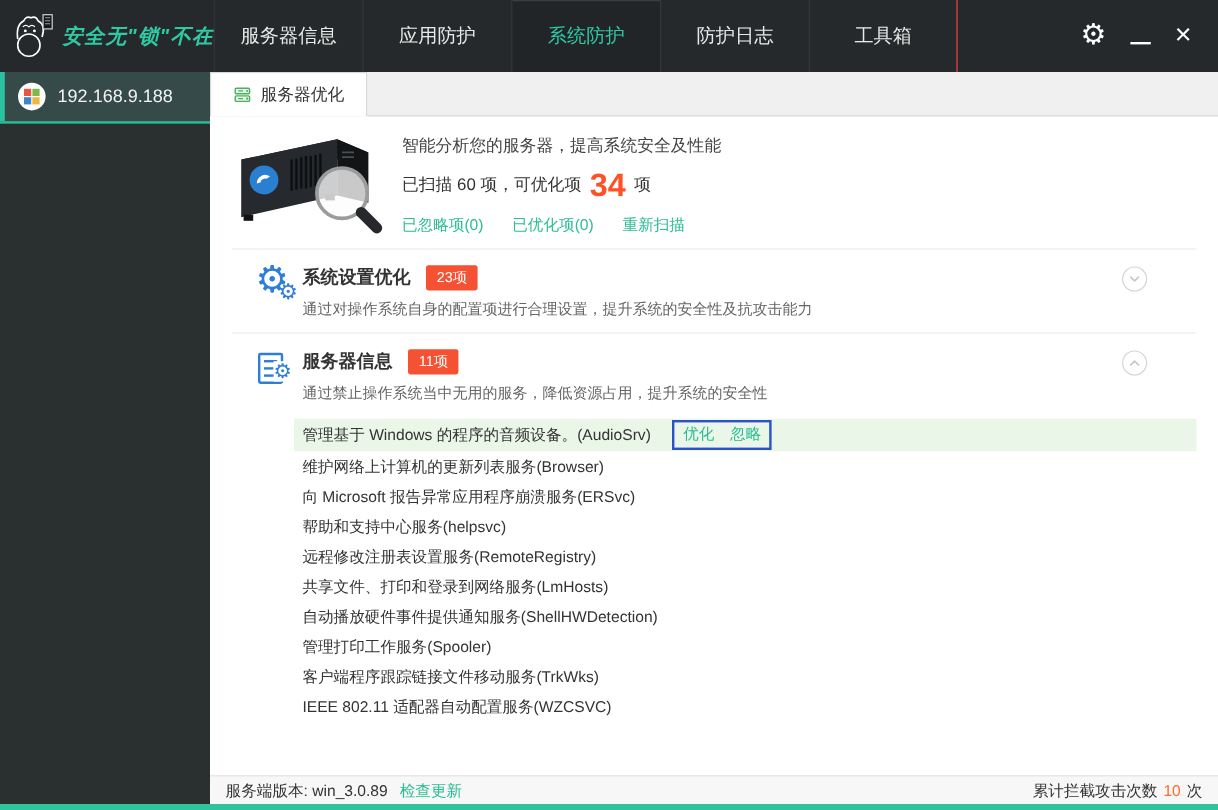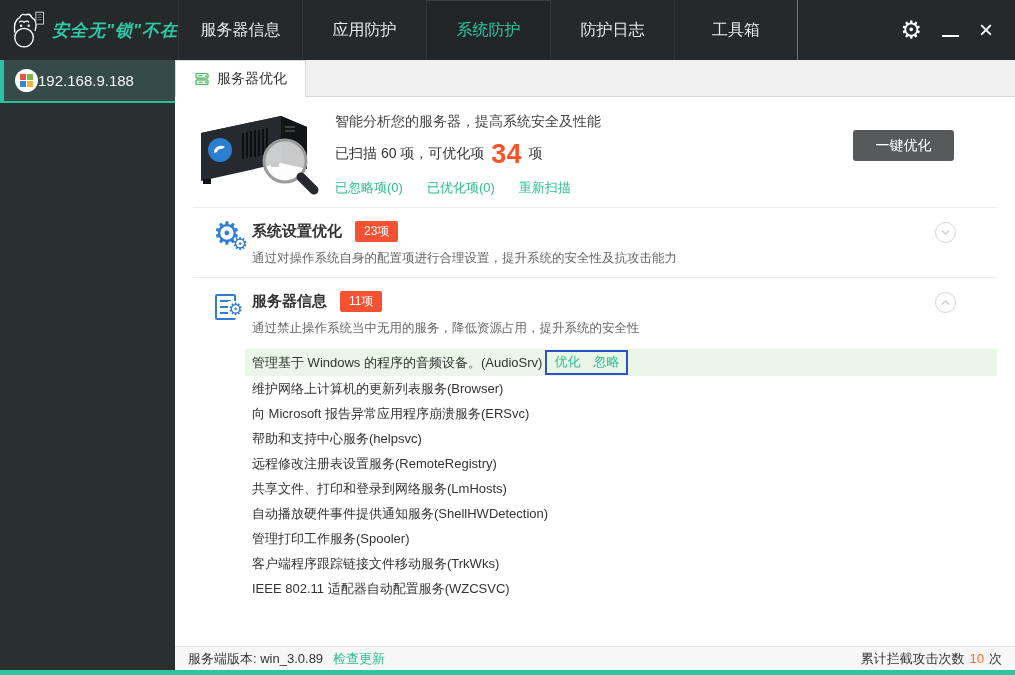--- a/index.html
+++ b/index.html
@@ -15,21 +15,21 @@
   .nav-item.last { border-right:1px solid #ef4444; }
   .nav-item.active { color:#2fc9a4; background:#222528; box-shadow:inset 0 1px 0 #3a3e42; }
   .win-controls { margin-left:auto; display:flex; align-items:center; gap:20px; padding-right:22px; }
   .gear-glyph { color:#fff; font-size:24px; line-height:1; cursor:pointer; }
   .min-btn { width:17px; height:14px; position:relative; cursor:pointer; }
   .min-btn::after { content:""; position:absolute; left:0; bottom:0; width:17px; height:2px; background:#fff; }
   .close-glyph { color:#fff; font-size:24px; line-height:1; cursor:pointer; }
 
   
   .sidebar { position:absolute; top:60px; left:0; width:175px; height:610px; background:#2a2f2f; }
-  .server-item { height:43px; background:#364b49; border-bottom:2px solid #2bbd97; display:flex; align-items:center; padding-left:15px; position:relative; cursor:pointer; }
+  .server-item { height:43px; background:#364b49; border-bottom:2px solid #2bbd97; display:flex; align-items:center; gap:10px; padding-left:15px; position:relative; cursor:pointer; }
   .server-item::before { content:""; position:absolute; left:0; top:0; width:4px; height:100%; background:#29c3a1; }
   .win-icon { width:23px; height:23px; background:#fff; border-radius:50%; display:flex; align-items:center; justify-content:center; flex:0 0 auto; }
   .win-grid { width:13px; height:13px; display:grid; grid-template-columns:1fr 1fr; grid-template-rows:1fr 1fr; gap:1px; }
   .wq1{background:#e8563f;} .wq2{background:#7cb94a;} .wq3{background:#3f86c6;} .wq4{background:#f3b53b;}
   .ip-text { color:#f2f2f2; font-size:15px; }
 
   
   .main { position:absolute; left:175px; top:60px; width:840px; height:610px; background:#fff; }
   .tabstrip { height:37px; background:#f0f0f0; border-bottom:1px solid #d9d9d9; display:flex; }
   .tab { min-width:131px; display:flex; align-items:center; justify-content:center; gap:7px; font-size:14px; color:#333; cursor:pointer; padding:0 14px; }
@@ -57,21 +57,21 @@
   .doc-gear { position:absolute; left:13px; top:8px; font-size:17px; color:#2e7ed5; background:#fff; line-height:1; }
   .sec-titlerow { display:flex; align-items:center; gap:13px; }
   .sec-title { font-size:15px; font-weight:bold; color:#333; }
   .badge { background:#f55133; color:#fff; font-size:12px; padding:2px 9px; border-radius:2px; }
   .sec-desc { margin-top:8px; font-size:12.5px; color:#666; }
   .chev { position:absolute; right:59px; top:14px; width:21px; height:21px; border:1px solid #d5d5d5; border-radius:50%; display:flex; align-items:center; justify-content:center; cursor:pointer; background:#fff; }
 
   .services { margin-top:2px; }
   .svc-row { margin-left:70px; margin-right:18px; height:25px; display:flex; align-items:center; font-size:13px; color:#333; padding-left:7px; cursor:default;text-align:right; }
   .svc-row.selected { background:#eaf6e8; height:27px; cursor:pointer; }
-  .action-box { margin-left:3px; border:2px solid #2b52c8; padding:1px 7px 2px 7px; display:flex; gap:13px; font-size:13px; background:#eaf6e8; }
+  .action-box { margin-left:18px; border:2px solid #2b52c8; padding:1px 7px 2px 7px; display:flex; gap:13px; font-size:13px; background:#eaf6e8; }
 
   
   .footer { position:absolute; left:175px; bottom:5px; width:840px; height:24px; background:#f7f7f7; border-top:1px solid #e3e3e3; display:flex; align-items:center; font-size:13px; color:#333; padding:0 13px; }
   .f-update { margin-left:10px; }
   .footer-right { margin-left:auto; display:flex; align-items:center; gap:5px; }
   .blocked-num { color:#ff6a2b; }
   .bottom-strip { position:absolute; bottom:0; left:0; width:1015px; height:5px; background:#2fc39e; }
 </style>
 </head>
 <body>
@@ -160,21 +160,20 @@
         <span>已扫描 60 项，可优化项</span>
         <span class="big-num">34</span>
         <span>项</span>
       </div>
       <div class="linkrow">
         <span class="tlink">已忽略项(0)</span>
         <span class="tlink">已优化项(0)</span>
         <span class="tlink">重新扫描</span>
       </div>
     </div>
-    <button class="optimize-btn">一键优化</button>
   </div>
 
   <div class="divider"></div>
 
   <div class="section">
     <div class="sec-icon">
       <span class="gear-big">⚙</span>
       <span class="gear-small">⚙</span>
     </div>
     <div class="sec-titlerow">

